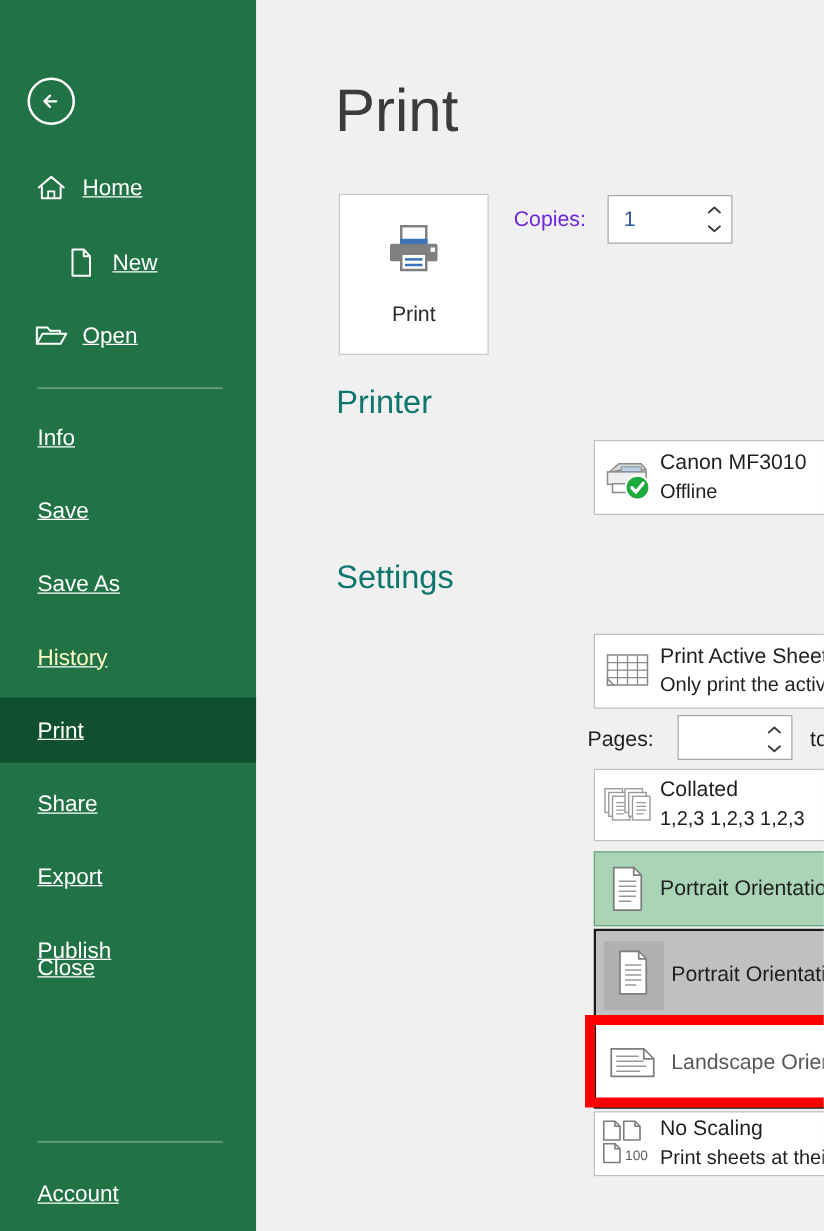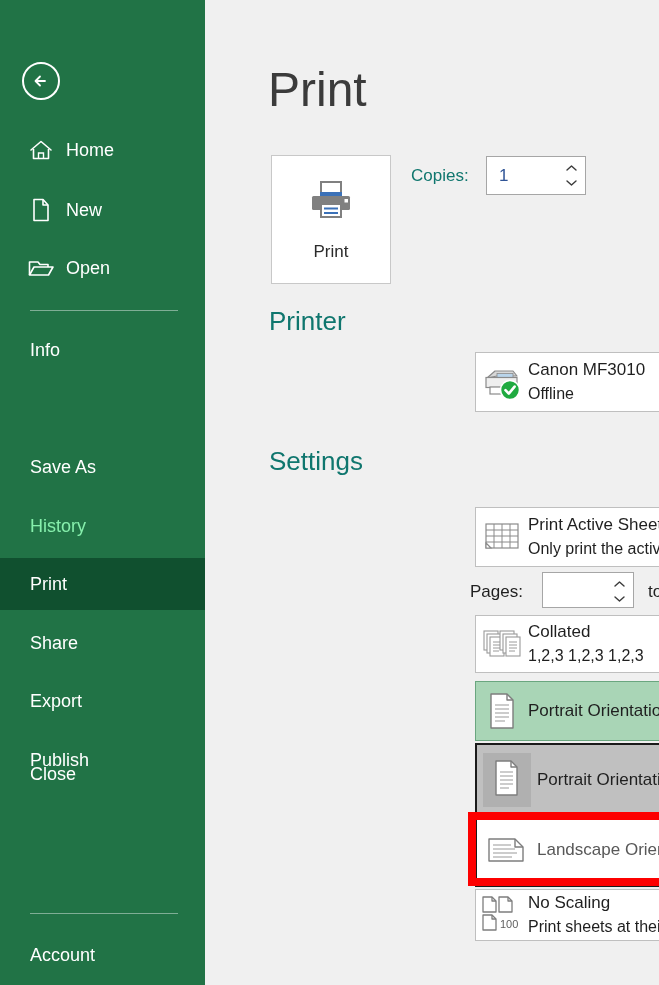--- a/index.html
+++ b/index.html
@@ -21,32 +21,32 @@
   }
   .back-btn {
     position: absolute; left: 22px; top: 62px;
     width: 38px; height: 38px;
     border: 2px solid #ffffff; border-radius: 50%;
     display: flex; align-items: center; justify-content: center;
   }
   .nav-item {
     position: absolute; left: 0; width: 205px; height: 44px;
     display: flex; align-items: center;
-    font-size: 18px; color: #ffffff;
+    font-size: 18px; color: #ffffff; text-decoration: underline;
   }
   .nav-item .nav-icon {
     width: 30px; height: 26px;
     margin-left: 26px; margin-right: 10px;
     display: flex; align-items: center; justify-content: center;
     flex: none;
   }
   .nav-item .nav-label { white-space: nowrap; }
   .nav-item.no-icon .nav-label { margin-left: 30px; }
   .nav-item.active { background: #10502f; }
-  .nav-item.disabled .nav-label { color: #86efac; }
+  .nav-item.disabled .nav-label { color: #fef9c3; }
   .side-divider {
     position: absolute; left: 30px; width: 148px; height: 1px;
     background: #7fae95;
   }
 
   
   #main {
     position: relative;
     width: 454px; height: 985px;
     background: #f0f0f0;
@@ -65,21 +65,21 @@
     background: #ffffff; border: 1px solid #c8c8c8;
     display: flex; flex-direction: column;
     align-items: center; justify-content: center;
   }
   #print-button .pb-label {
     font-size: 17px; color: #2b2b2b; margin-top: 16px;
   }
 
   .copies-label {
     position: absolute; left: 206px; top: 166px;
-    font-size: 17px; color: #0f766e;
+    font-size: 17px; color: #6d28d9;
   }
   #copies-field {
     position: absolute; left: 281px; top: 156px;
     width: 100px; height: 39px;
     background: #ffffff; border: 1px solid #a6a6a6;
     display: flex; align-items: center;
   }
   #copies-field .copies-value {
     margin-left: 12px; font-size: 17px; color: #2f5496;
   }
@@ -189,21 +189,21 @@
       <span class="nav-icon">
         <svg width="26" height="24" viewBox="0 0 26 24" aria-hidden="true">
           <path d="M3 12 L13 3.5 L23 12" fill="none" stroke="#ffffff" stroke-width="1.6" stroke-linecap="round" stroke-linejoin="round"></path>
           <path d="M5.5 11 V20.5 H20.5 V11" fill="none" stroke="#ffffff" stroke-width="1.6" stroke-linejoin="round"></path>
           <path d="M10.5 20.5 V15 H15.5 V20.5" fill="none" stroke="#ffffff" stroke-width="1.4"></path>
         </svg>
       </span>
       <span class="nav-label">Home</span>
     </div>
 
-    <div class="nav-item" style="top:188px;">
+    <div class="nav-item" style="top:188px;padding-left:24px;">
       <span class="nav-icon">
         <svg width="22" height="26" viewBox="0 0 22 26" aria-hidden="true">
           <path d="M4 2.5 H13 L18 8 V23.5 H4 Z" fill="none" stroke="#ffffff" stroke-width="1.6" stroke-linejoin="round"></path>
           <path d="M13 2.5 V8 H18" fill="none" stroke="#ffffff" stroke-width="1.6" stroke-linejoin="round"></path>
         </svg>
       </span>
       <span class="nav-label">New</span>
     </div>
 
     <div class="nav-item" style="top:246px;">
@@ -213,20 +213,23 @@
           <path d="M2.5 19 L7 11 H26 L21.5 19 Z" fill="none" stroke="#ffffff" stroke-width="1.6" stroke-linejoin="round"></path>
         </svg>
       </span>
       <span class="nav-label">Open</span>
     </div>
 
     <div class="side-divider" style="top:310px;"></div>
 
     <div class="nav-item no-icon" style="top:328px;">
       <span class="nav-label">Info</span>
+    </div>
+    <div class="nav-item no-icon" style="top:386px;">
+      <span class="nav-label">Save</span>
     </div>
     <div class="nav-item no-icon" style="top:445px;">
       <span class="nav-label">Save As</span>
     </div>
     <div class="nav-item no-icon disabled" style="top:504px;">
       <span class="nav-label">History</span>
     </div>
     <div class="nav-item no-icon active" style="top:558px; height:52px;">
       <span class="nav-label">Print</span>
     </div>

